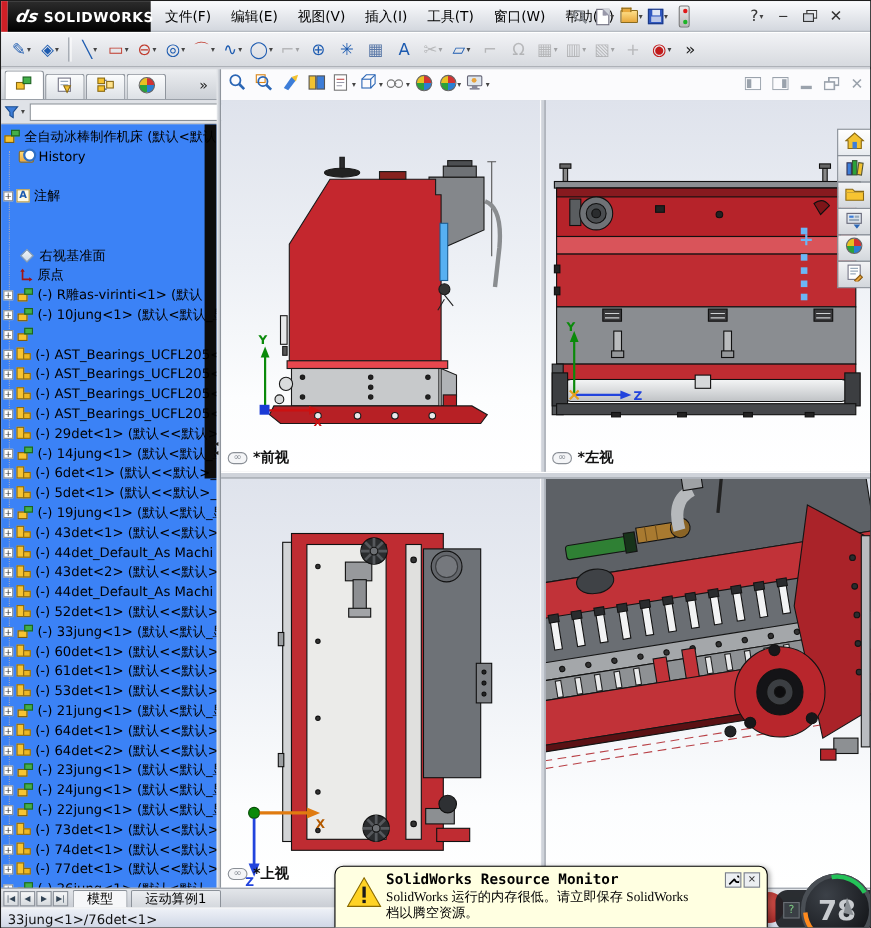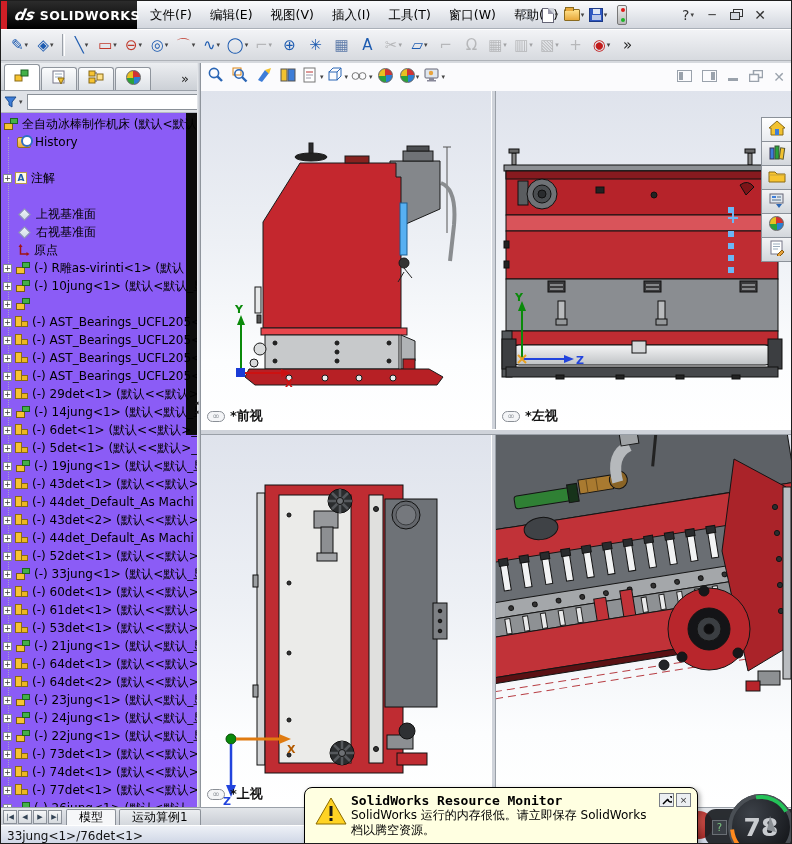--- a/index.html
+++ b/index.html
@@ -45,21 +45,21 @@
   .lp-tabs{position:absolute;left:0;top:62px;width:196px;height:28px;
     background:linear-gradient(#eceef1,#ccd0d6);border-bottom:1px solid #9aa0a8;
     display:flex;align-items:flex-end;padding:2px 3px 0 3px;}
   .lp-tab{width:36px;height:23px;border:1px solid #8f959d;border-bottom:none;border-radius:3px 3px 0 0;
     background:linear-gradient(#fbfcfd,#dde1e6);display:flex;align-items:center;justify-content:center;margin-right:1px;}
   .lp-tab.active{background:#fff;height:26px;}
   .lp-overflow{margin-left:auto;font-size:13px;color:#222;padding:0 5px 4px 0;}
   .filter{position:absolute;left:0;top:90px;width:196px;height:22px;background:#dfe2e7;
     border-bottom:1px solid #b5bac2;display:flex;align-items:center;padding:0 3px;}
   .filter-input{flex:1;height:16px;margin-left:4px;background:#fff;border:1px solid #8a9097;}
-  .tree{position:absolute;left:0;top:112px;width:196px;height:694px;background:#8b5cf6;overflow:hidden;font-size:12px;}
+  .tree{position:absolute;left:0;top:112px;width:196px;height:694px;background:#3b82f6;overflow:hidden;font-size:12px;}
   .tree-guide{position:absolute;left:7px;top:24px;height:660px;border-left:1px dotted #aab;}
   .black-strip{position:absolute;left:185px;top:0;width:11px;height:322px;background:#0c0c0c;}
   .trow{position:absolute;left:0;height:18px;display:flex;align-items:center;white-space:nowrap;width:196px;overflow:hidden;}
   .exp{flex:0 0 9px;height:9px;border:1px solid #848a92;background:#fff;font-size:8px;line-height:7px;
     text-align:center;color:#333;margin:0 3px 0 2px;}
   .tind{flex:0 0 16px;}
   .tico{flex:0 0 auto;margin-right:4px;display:inline-flex;align-items:center;justify-content:center;}
   .tl{color:#000;}
   .pi{position:relative;display:inline-block;}
   .pi-asm{width:15px;height:13px;}
@@ -121,21 +121,21 @@
   .sbar{position:absolute;left:0;top:824px;width:792px;height:20px;
     background:linear-gradient(#eef1f7,#ccd4e4);border-top:1px solid #fff;
     font-size:12px;display:flex;align-items:center;padding-left:6px;color:#111;}
 
   
   .rm{position:absolute;left:303px;top:786px;width:394px;height:72px;background:#ffffe1;
     border:1px solid #000;border-radius:8px;z-index:70;box-shadow:2px 2px 5px rgba(0,0,0,.35);
     padding:5px 8px 4px 46px;}
   .rm-warn{position:absolute;left:10px;top:9px;}
   .rm-title{font-family:"DejaVu Sans Mono",monospace;font-weight:bold;font-size:13px;color:#000;}
-  .rm-line{font-size:12px;line-height:14.5px;color:#000;}
+  .rm-line{font-size:12px;line-height:14.5px;color:#000;font-family:Liberation Serif, serif;}
   .rm-tools{position:absolute;right:6px;top:5px;display:flex;gap:2px;}
   .rm-btn{width:15px;height:14px;border:1px solid #7a7f87;background:#eceff2;display:flex;
     align-items:center;justify-content:center;font-size:9px;color:#333;}
 
   
   .redball{position:absolute;left:684px;top:810px;width:28px;height:28px;border-radius:50%;
     background:radial-gradient(circle at 35% 35%,#e05a52,#8e1c1c);z-index:55;}
   .upbox{position:absolute;left:673px;top:824px;width:13px;height:13px;border:1px solid #8b9199;
     background:linear-gradient(#f4f5f6,#d8dbdf);font-size:7px;text-align:center;line-height:11px;color:#444;z-index:40;}
   .nw{position:absolute;left:704px;top:808px;width:88px;height:37px;background:rgba(28,31,36,.93);
@@ -363,27 +363,20 @@
           <span class="pi pi-fold"></span>
         </span>
        <span class="tl">History</span>
       </div>
       <div class="trow" style="top:56px">
        <span class="exp">+</span>
        <span class="tico">
           <span class="pi pi-ann"></span>
         </span>
        <span class="tl">注解</span>
-      </div>
-      <div class="trow" style="top:92px">
-       <span class="tind"></span>
-       <span class="tico">
-          <span class="pi pi-plane"></span>
-        </span>
-       <span class="tl">上视基准面</span>
       </div>
       <div class="trow" style="top:128px">
        <span class="tind"></span>
        <span class="tico">
           <svg width="13" height="13">
             <path d="M3.5 2 v8 h7" stroke="#a01414" fill="none" stroke-width="1.5"></path>
             <polygon points="1.5,3 3.5,0 5.5,3" fill="#a01414"></polygon>
             <polygon points="9.5,8 12.5,10 9.5,12" fill="#a01414"></polygon>
           </svg>
         </span>

